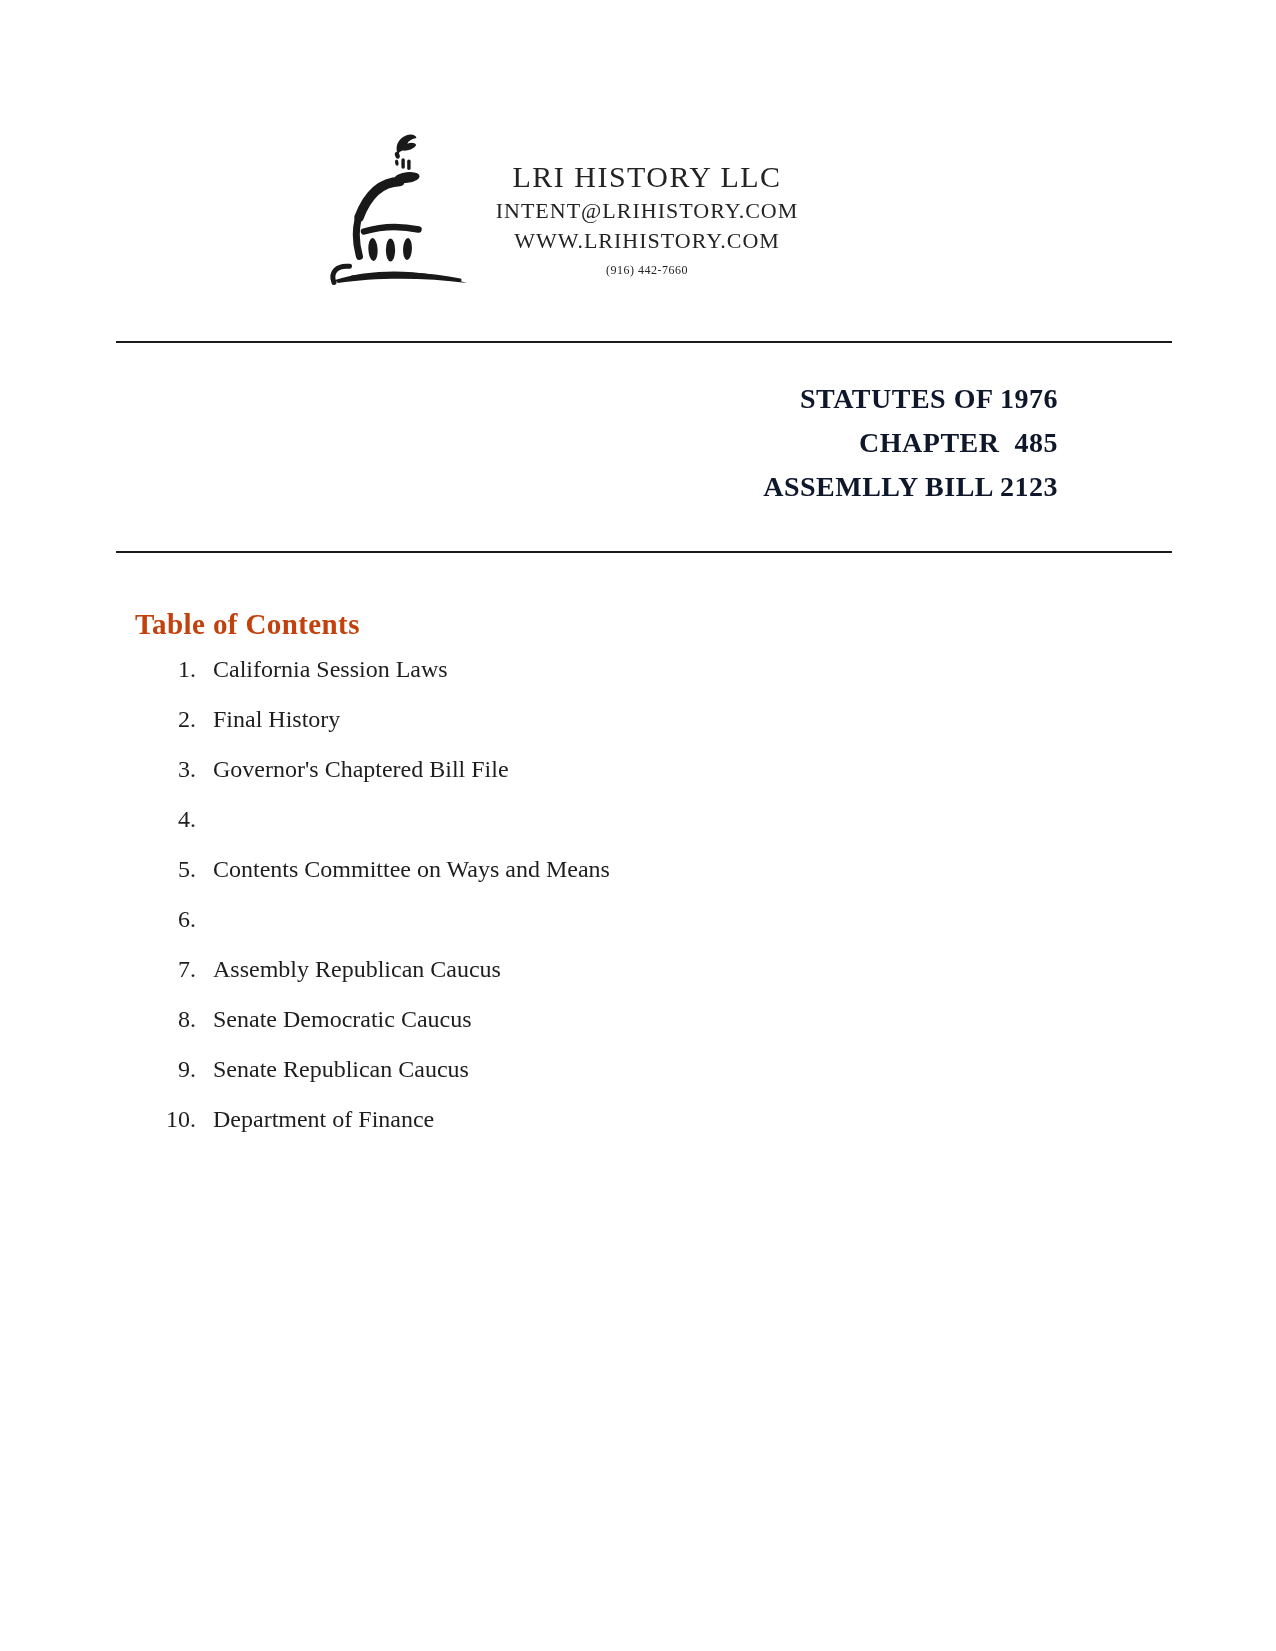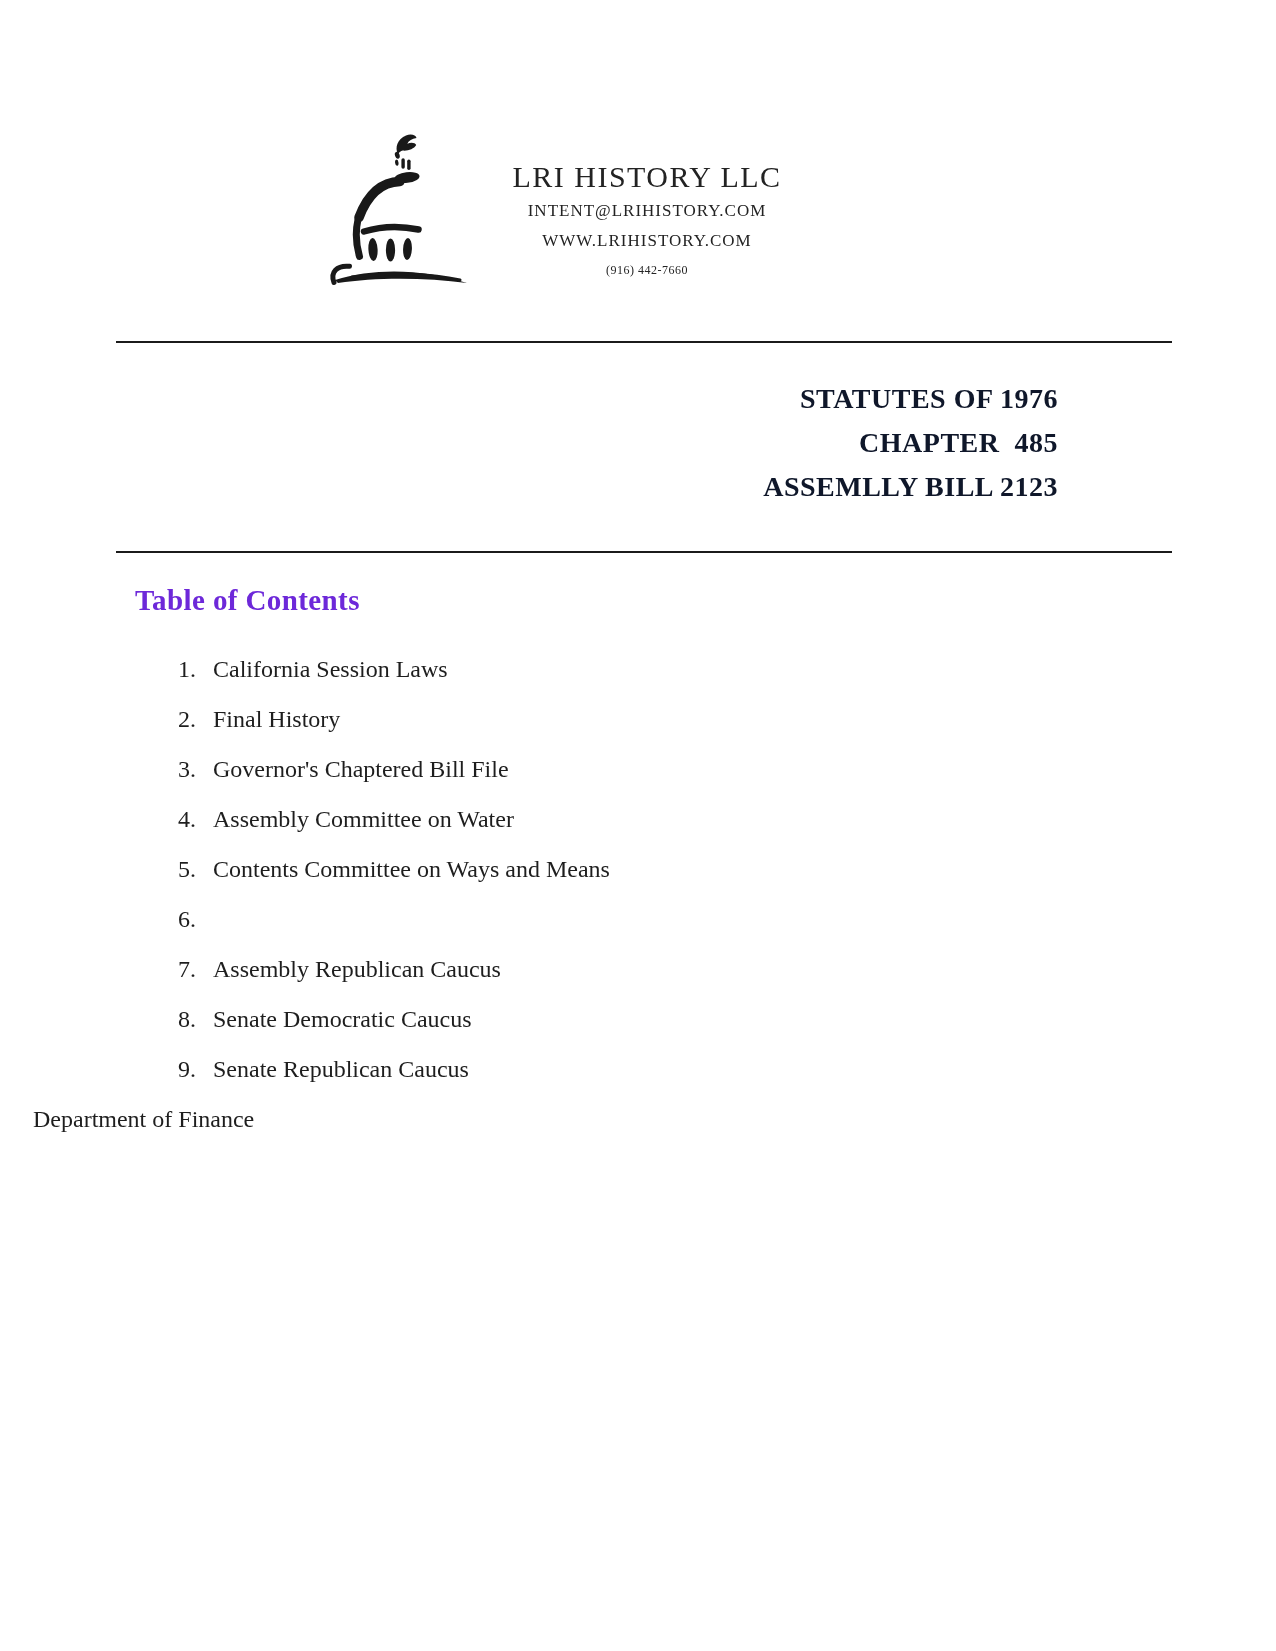--- a/index.html
+++ b/index.html
@@ -34,21 +34,21 @@
     text-align: center;
     color: #232323;
   }
   .company-name {
     font-size: 30px;
     letter-spacing: 1.5px;
     line-height: 38px;
     white-space: nowrap;
   }
   .contact-line {
-    font-size: 17px;
+    font-size: 22px;
     letter-spacing: 1px;
     line-height: 30px;
     white-space: nowrap;
   }
   .contact-line.phone { font-size: 12px; letter-spacing: 0.5px; line-height: 29px; }
 
   
   .rule {
     position: absolute;
     left: 100px;
@@ -71,25 +71,25 @@
     line-height: 44px;
     letter-spacing: 0.5px;
     color: #0f172a;
   }
   .reference-block .ref-line { white-space: pre; }
 
   
   .toc-heading {
     position: absolute;
     left: 119px;
-    top: 584px;
+    top: 608px;
     font-size: 29px;
     font-weight: bold;
     letter-spacing: 0.4px;
-    color: #6d28d9;
+    color: #c2410c;
   }
   .toc-list {
     position: absolute;
     left: 0;
     top: 644px;
     width: 1276px;
   }
   .toc-row {
     display: flex;
     font-size: 24px;
@@ -170,21 +170,20 @@
       <span class="toc-label">Final History</span>
     </div>
 
     <div class="toc-row">
       <span class="toc-num">3.</span>
       <span class="toc-label">Governor's Chaptered Bill File</span>
     </div>
 
     <div class="toc-row">
       <span class="toc-num">4.</span>
-      <span class="toc-label">Assembly Committee on Water</span>
     </div>
 
     <div class="toc-row">
       <span class="toc-num">5.</span>
       <span class="toc-label">Contents Committee on Ways and Means</span>
     </div>
 
     <div class="toc-row">
       <span class="toc-num">6.</span>
     </div>
@@ -198,17 +197,18 @@
       <span class="toc-num">8.</span>
       <span class="toc-label">Senate Democratic Caucus</span>
     </div>
 
     <div class="toc-row">
       <span class="toc-num">9.</span>
       <span class="toc-label">Senate Republican Caucus</span>
     </div>
 
     <div class="toc-row">
+      <span class="toc-num">10.</span>
       <span class="toc-label">Department of Finance</span>
     </div>
   </div>
 
 </div>
 
 </body></html>

